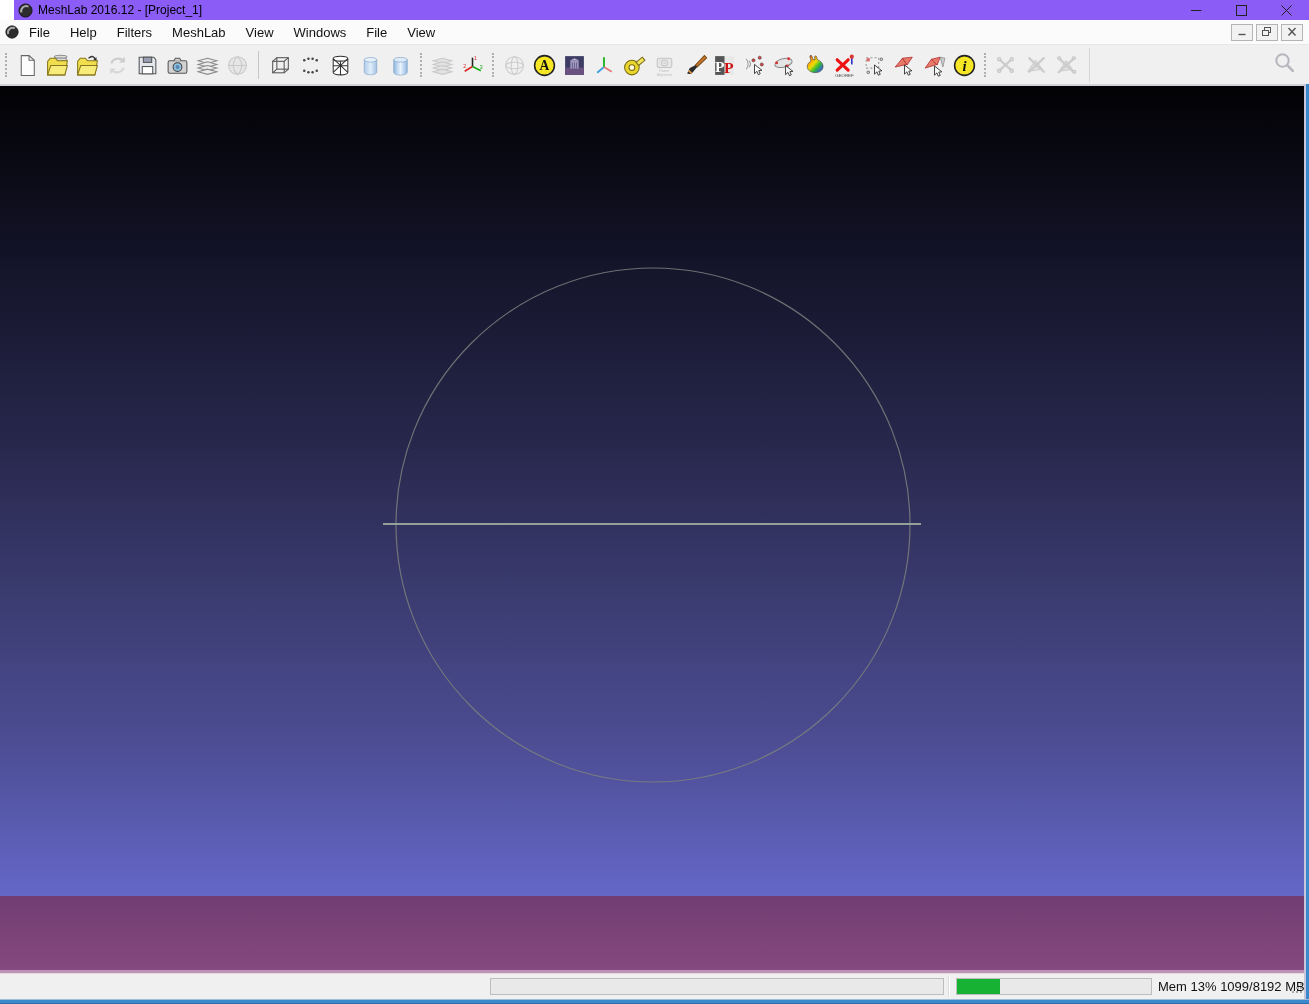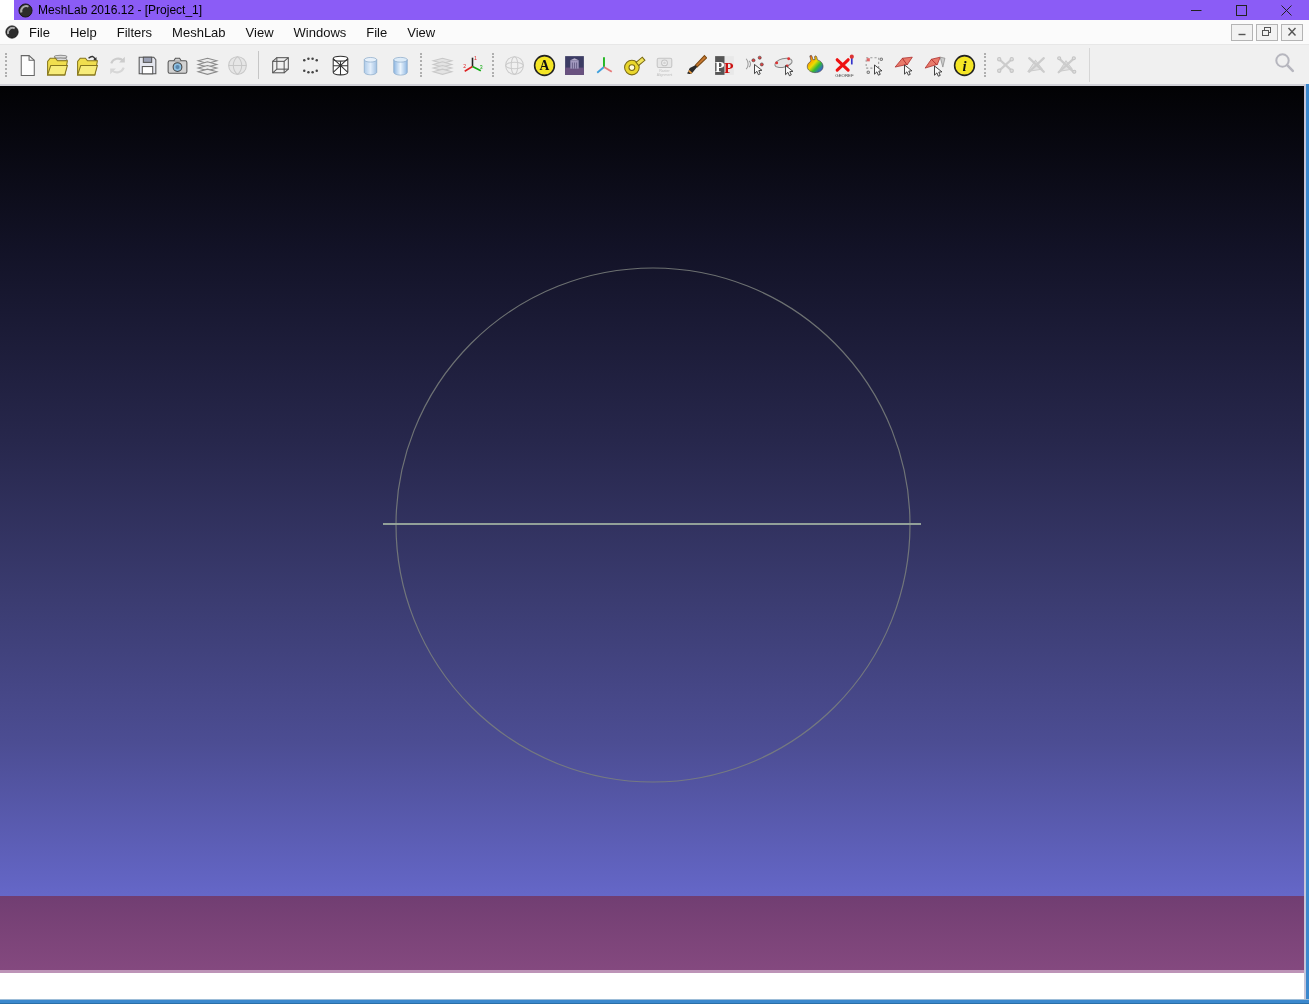--- a/index.html
+++ b/index.html
@@ -1138,16 +1138,36 @@
             <stop offset="1" stop-color="#9a9c94"></stop>
         </linearGradient>
       </defs>
       <circle cx="653" cy="439" r="257" fill="none" stroke="#7b807c" stroke-width="1.2" opacity="0.85"></circle>
       <line x1="383" y1="438" x2="921" y2="438" stroke="#98a69d" stroke-width="2" opacity="0.95"></line>
       <line x1="653.5" y1="171" x2="653.5" y2="709" stroke="url(#vgrad)" stroke-width="2" opacity="0.95"></line>
     </svg>
     <div class="ground"></div>
   </div>
 
+  <div class="statusbar">
+    <div class="task-progress"></div>
+    <div class="status-sep"></div>
+    <div class="mem-bar">
+      <div class="mem-fill" style="width: 22%; background: rgb(23, 177, 51);"></div>
+    </div>
+    <span class="mem-text">Mem 13% 1099/8192 MB</span>
+    <span class="grip">
+      <svg width="11" height="11" viewBox="0 0 11 11">
+          <g fill="#a8a8a8">
+            <rect x="8" y="0" width="2" height="2"></rect>
+            <rect x="4" y="4" width="2" height="2"></rect>
+            <rect x="8" y="4" width="2" height="2"></rect>
+            <rect x="0" y="8" width="2" height="2"></rect>
+            <rect x="4" y="8" width="2" height="2"></rect>
+            <rect x="8" y="8" width="2" height="2"></rect>
+          </g>
+        </svg>
+    </span>
+  </div>
 
   <div class="right-edge"></div>
   <div class="bottom-edge"></div>
 </div>
 
 </body></html>

